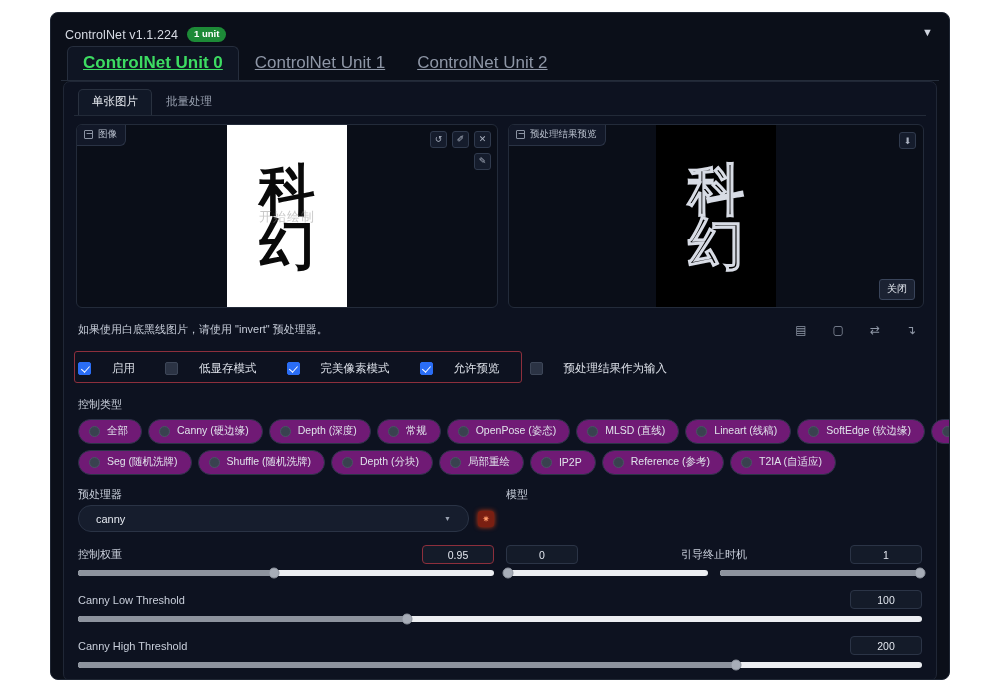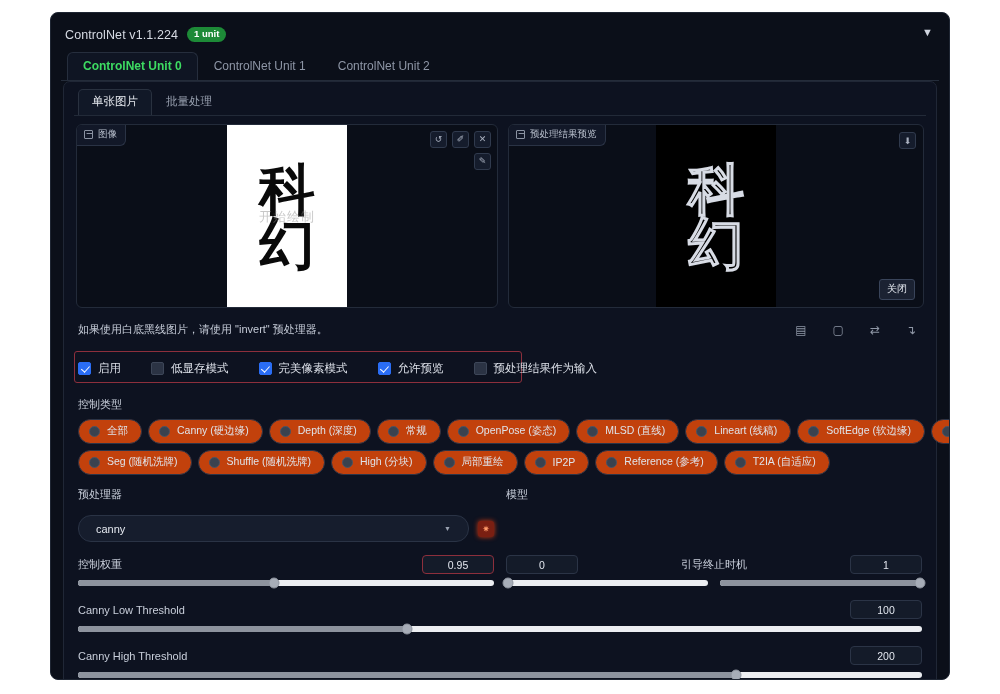--- a/index.html
+++ b/index.html
@@ -58,27 +58,28 @@
 
   
   .unit-tabs {
     display: flex;
     align-items: flex-end;
     margin: 6px 0 0 16px;
     height: 27px;
     gap: 0px;
   }
   .unit-tab {
-    font-size: 12px;
+    font-size: 17px;
     color: #8e96a6;
     padding: 6px 15px 7px 15px;
     border: 1px solid transparent;
     border-bottom: none;
     border-radius: 6px 6px 0 0;
     white-space: nowrap;
+    text-decoration: underline;
   }
   .unit-tab.active {
     color: #3ddc62;
     font-weight: bold;
     background: #0f1523;
     border-color: #262e3d;
   }
   .unit-divider {
     height: 1px;
     background: #242c3a;
@@ -289,21 +290,21 @@
     position: absolute;
     left: -4px; top: -2px;
     width: 448px; height: 32px;
     border: 1px solid #8d2f3c;
     border-radius: 3px;
     pointer-events: none;
   }
   .cb {
     display: flex;
     align-items: center;
-    gap: 7px;
+    gap: 21px;
     margin-right: 30px;
     z-index: 2;
   }
   .cb-box {
     width: 13px; height: 13px;
     border-radius: 2px;
     background: #2b3344;
     border: 1px solid #3d4658;
     position: relative;
     flex: none;
@@ -332,40 +333,40 @@
   .radio-rows { margin: 0 4px; }
   .radio-row {
     display: flex;
     gap: 6px;
     margin-bottom: 6px;
   }
   .radio {
     display: flex;
     align-items: center;
     gap: 7px;
-    background: #c2410c;
+    background: #701a75;
     border: 1px solid #2b3447;
     border-radius: 14px;
     padding: 4px 13px 5px 10px;
     white-space: nowrap;
   }
   .radio-dot {
     width: 11px; height: 11px;
     border-radius: 50%;
     background: #39424f;
     border: 1px solid #4a5465;
     flex: none;
   }
   .radio-lbl { font-size: 10.5px; color: #dfe3ea; }
 
   
   .dd-area { display: flex; margin: 12px 4px 0 4px; gap: 0; }
   .dd-col { width: 50%; padding-right: 6px; }
   .dd-col.right { padding-right: 0; padding-left: 6px; }
-  .dd-label { font-size: 11px; color: #c9cfdb; margin-bottom: 13px; }
+  .dd-label { font-size: 11px; color: #c9cfdb; margin-bottom: 3px; }
   .dd-line { display: flex; align-items: center; gap: 9px; }
   .dd {
     flex: 1;
     height: 27px;
     background: #161d2d;
     border: 1px solid #2a3345;
     border-radius: 13px;
     display: flex;
     align-items: center;
     justify-content: space-between;
@@ -572,21 +573,21 @@
           <div class="radio">
               <span class="radio-dot"></span>
               <span class="radio-lbl">Seg (随机洗牌)</span>
             </div>
           <div class="radio">
               <span class="radio-dot"></span>
               <span class="radio-lbl">Shuffle (随机洗牌)</span>
             </div>
           <div class="radio">
               <span class="radio-dot"></span>
-              <span class="radio-lbl">High (分块)</span>
+              <span class="radio-lbl">Depth (分块)</span>
             </div>
           <div class="radio">
               <span class="radio-dot"></span>
               <span class="radio-lbl">局部重绘</span>
             </div>
           <div class="radio">
               <span class="radio-dot"></span>
               <span class="radio-lbl">IP2P</span>
             </div>
           <div class="radio">

